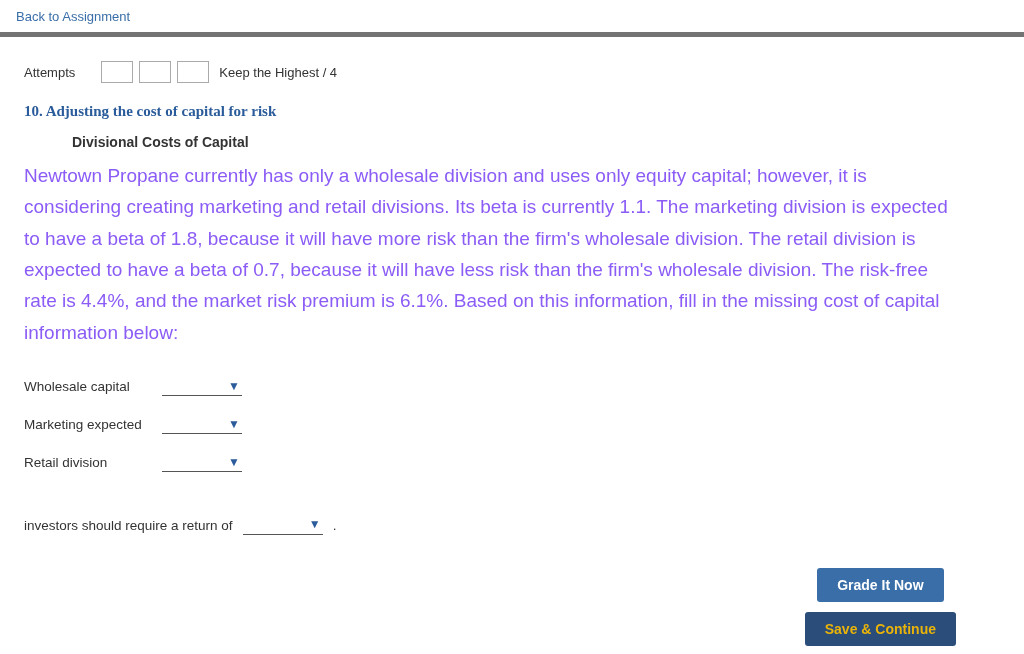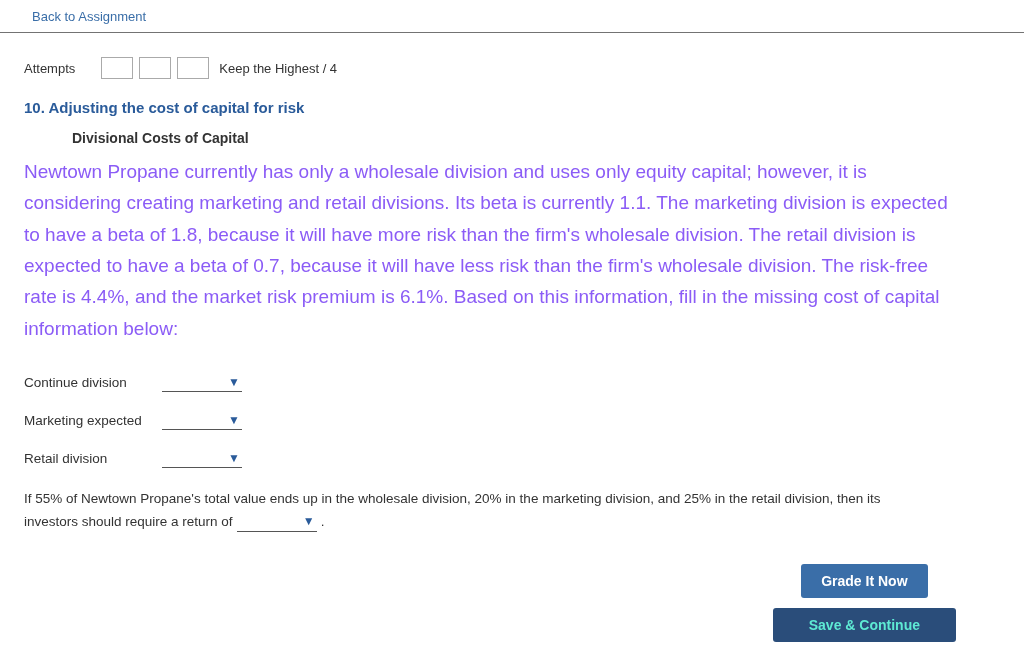--- a/index.html
+++ b/index.html
@@ -4,22 +4,22 @@
   <style>
     * { box-sizing: border-box; margin: 0; padding: 0; }
     body {
       font-family: Arial, sans-serif;
       font-size: 14px;
       color: #333;
       background: #fff;
       padding: 0;
     }
     .top-bar {
-      border-bottom: 1px solid #737373;
-      padding: 8px 32px;
+      border-bottom: 5px solid #737373;
+      padding: 8px 16px;
     }
     .back-link {
       color: #3a6ea8;
       text-decoration: none;
       font-size: 13px;
     }
     .main-content {
       padding: 16px 24px 40px 24px;
       max-width: 980px;
     }
@@ -44,20 +44,21 @@
     .keep-highest {
       font-size: 13px;
       color: #333;
       margin-left: 4px;
     }
     .question-title {
       font-size: 15px;
       font-weight: bold;
       color: #2a5b9a;
       margin-bottom: 14px;
+      font-family: Liberation Serif, serif;
     }
     .section-title {
       font-size: 14px;
       font-weight: bold;
       color: #333;
       margin-bottom: 10px;
       padding-left: 48px;
     }
     .problem-text {
       font-size: 19px;
@@ -106,23 +107,23 @@
       font-size: 13.5px;
       color: #333;
       line-height: 1.65;
     }
     .bottom-sentence {
       margin-bottom: 30px;
       line-height: 1.8;
     }
     .bottom-sentence .inline-row {
       display: flex;
-      align-items: center;
+      align-items: flex-start;
       flex-wrap: wrap;
-      gap: 4px;
+      gap: 10px;
     }
     .action-row {
       display: flex;
       flex-direction: column;
       align-items: flex-end;
       gap: 10px;
       margin-top: 10px;
       padding-right: 0;
     }
     .button-row {
@@ -136,23 +137,23 @@
       color: #fff;
       border: none;
       padding: 9px 20px;
       font-size: 14px;
       font-weight: bold;
       border-radius: 3px;
       cursor: pointer;
     }
     .btn-save {
       background-color: #2a4d7a;
-      color: #5eead4;
+      color: #eab308;
       border: none;
-      padding: 9px 36px;
+      padding: 9px 20px;
       font-size: 14px;
       font-weight: bold;
       border-radius: 3px;
       cursor: pointer;
     }
     .continue-link {
       color: #7f1d1d;
       font-size: 13px;
       text-decoration: none;
       cursor: pointer;
@@ -179,21 +180,21 @@
     <span>10.</span>
     <span> </span>
     <span>Adjusting the cost of capital for risk</span>
   </div>
 
   <div class="section-title">Divisional Costs of Capital</div>
 
   <div class="problem-text">Newtown Propane currently has only a wholesale division and uses only equity capital; however, it is considering creating marketing and retail divisions. Its beta is currently 1.1. The marketing division is expected to have a beta of 1.8, because it will have more risk than the firm's wholesale division. The retail division is expected to have a beta of 0.7, because it will have less risk than the firm's wholesale division. The risk-free rate is 4.4%, and the market risk premium is 6.1%. Based on this information, fill in the missing cost of capital information below:</div>
 
   <div class="division-row">
-    <span class="division-label">Continue division</span>
+    <span class="division-label">Wholesale capital</span>
     <div class="dropdown-wrapper">
       <select class="dropdown-select">
         <option value=""></option>
         <option value="6.11">6.11%</option>
         <option value="7.11">7.11%</option>
         <option value="8.11">8.11%</option>
         <option value="9.11">9.11%</option>
         <option value="10.11">10.11%</option>
         <option value="11.11">11.11%</option>
       </select>
@@ -228,21 +229,20 @@
         <option value="8.11">8.11%</option>
         <option value="8.67">8.67%</option>
         <option value="9.11">9.11%</option>
         <option value="10.11">10.11%</option>
       </select>
       <span class="dropdown-arrow">▼</span>
     </div>
   </div>
 
   <div class="bottom-sentence">
-    <span class="inline-text">If 55% of Newtown Propane's total value ends up in the wholesale division, 20% in the marketing division, and 25% in the retail division, then its</span>
     <br>
     <div class="inline-row">
       <span class="inline-text">investors should require a return of</span>
       <div class="dropdown-wrapper">
         <select class="dropdown-select">
           <option value=""></option>
           <option value="9.11">9.11%</option>
           <option value="10.11">10.11%</option>
           <option value="11.11">11.11%</option>
           <option value="12.11">12.11%</option>

